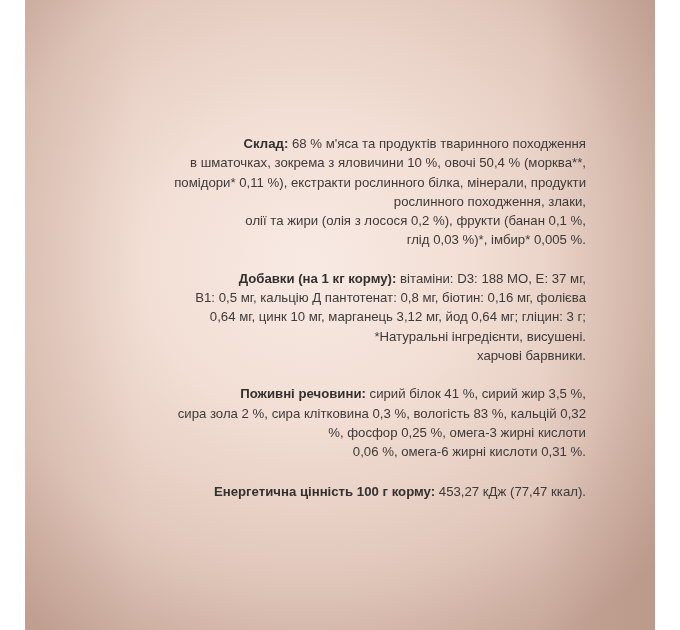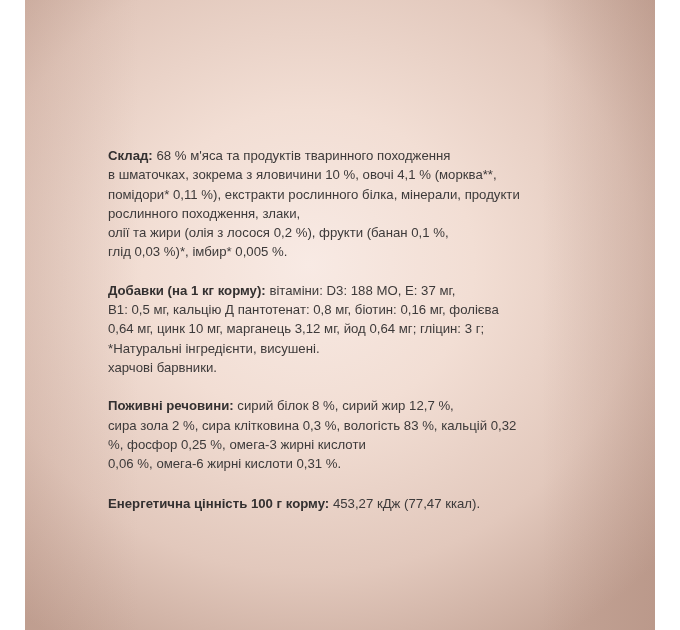--- a/index.html
+++ b/index.html
@@ -32,54 +32,55 @@
       left: 71px;
       top: 134px;
       width: 490px;
       font-family: "Liberation Sans", sans-serif;
       font-size: 13.2px;
       line-height: 19.3px;
       color: #3d3a3a;
       z-index: 1;
     }
     .para {
-      margin: 12px;
+      margin: 0;
       white-space: nowrap;
+      text-align: right;
     }
     .para .line { display: block; }
     .label { font-weight: bold; color: #333030; }
     #p-composition { margin-bottom: 19px; }
     #p-additives { margin-bottom: 19px; }
     #p-nutrients { margin-bottom: 21px; }
   </style>
 </head>
 <body>
 
 <div class="panel">
   <div class="content">
 
     <p class="para" id="p-composition">
       <span class="line"><span class="label">Склад:</span><span> 68 % м'яса та продуктів тваринного походження</span></span>
-      <span class="line">в шматочках, зокрема з яловичини 10 %, овочі 4,1 % (морква**,</span>
+      <span class="line">в шматочках, зокрема з яловичини 10 %, овочі 50,4 % (морква**,</span>
       <span class="line">помідори* 0,11 %), екстракти рослинного білка, мінерали, продукти</span>
       <span class="line">рослинного походження, злаки,</span>
       <span class="line">олії та жири (олія з лосося 0,2 %), фрукти (банан 0,1 %,</span>
       <span class="line">глід 0,03 %)*, імбир* 0,005 %.</span>
     </p>
 
     <p class="para" id="p-additives">
       <span class="line"><span class="label">Добавки (на 1 кг корму):</span><span> вітаміни: D3: 188 МО, Е: 37 мг,</span></span>
       <span class="line">B1: 0,5 мг, кальцію Д пантотенат: 0,8 мг, біотин: 0,16 мг, фолієва</span>
       <span class="line">0,64 мг, цинк 10 мг, марганець 3,12 мг, йод 0,64 мг; гліцин: 3 г;</span>
       <span class="line">*Натуральні інгредієнти, висушені.</span>
       <span class="line">харчові барвники.</span>
     </p>
 
     <p class="para" id="p-nutrients">
-      <span class="line"><span class="label">Поживні речовини:</span><span> сирий білок 8 %, сирий жир 12,7 %,</span></span>
+      <span class="line"><span class="label">Поживні речовини:</span><span> сирий білок 41 %, сирий жир 3,5 %,</span></span>
       <span class="line">сира зола 2 %, сира клітковина 0,3 %, вологість 83 %, кальцій 0,32</span>
       <span class="line">%, фосфор 0,25 %, омега-3 жирні кислоти</span>
       <span class="line">0,06 %, омега-6 жирні кислоти 0,31 %.</span>
     </p>
 
     <p class="para" id="p-energy">
       <span class="line"><span class="label">Енергетична цінність 100 г корму:</span><span> 453,27 кДж (77,47 ккал).</span></span>
     </p>
 
   </div>

